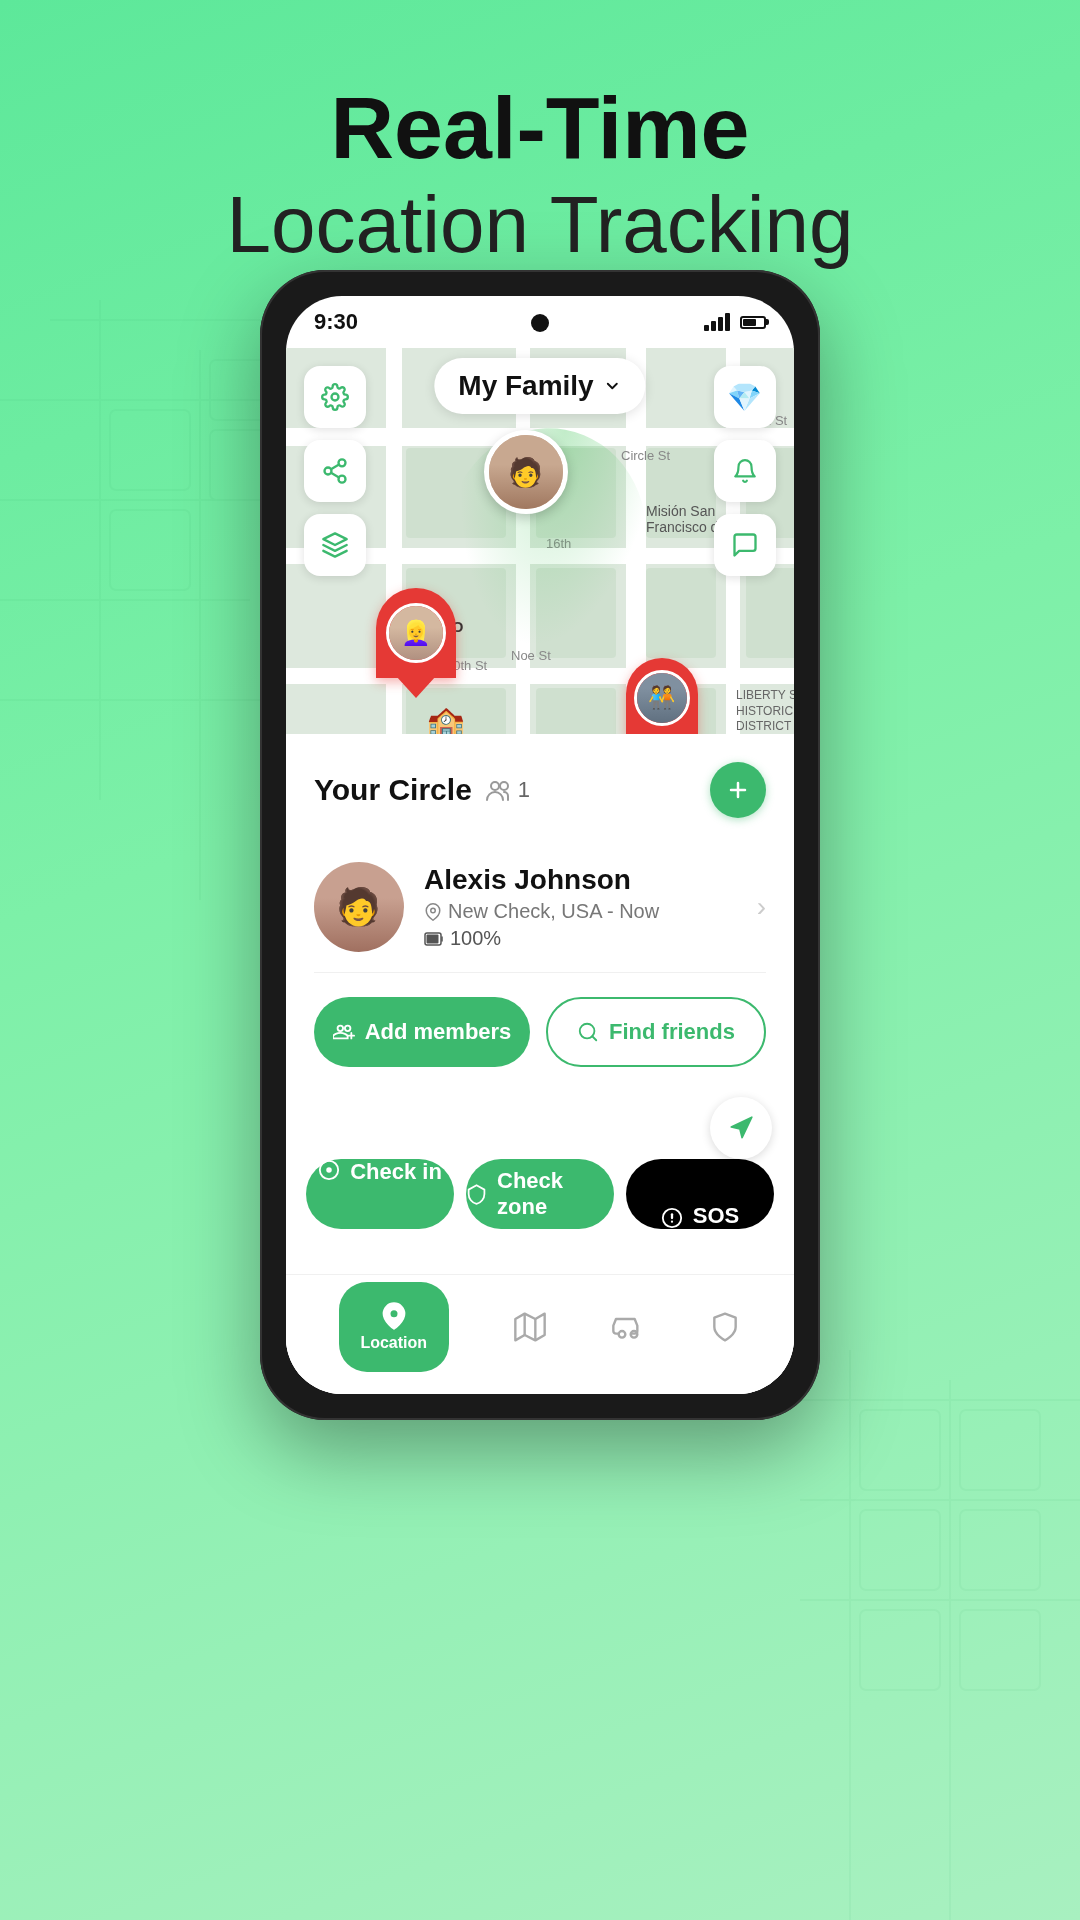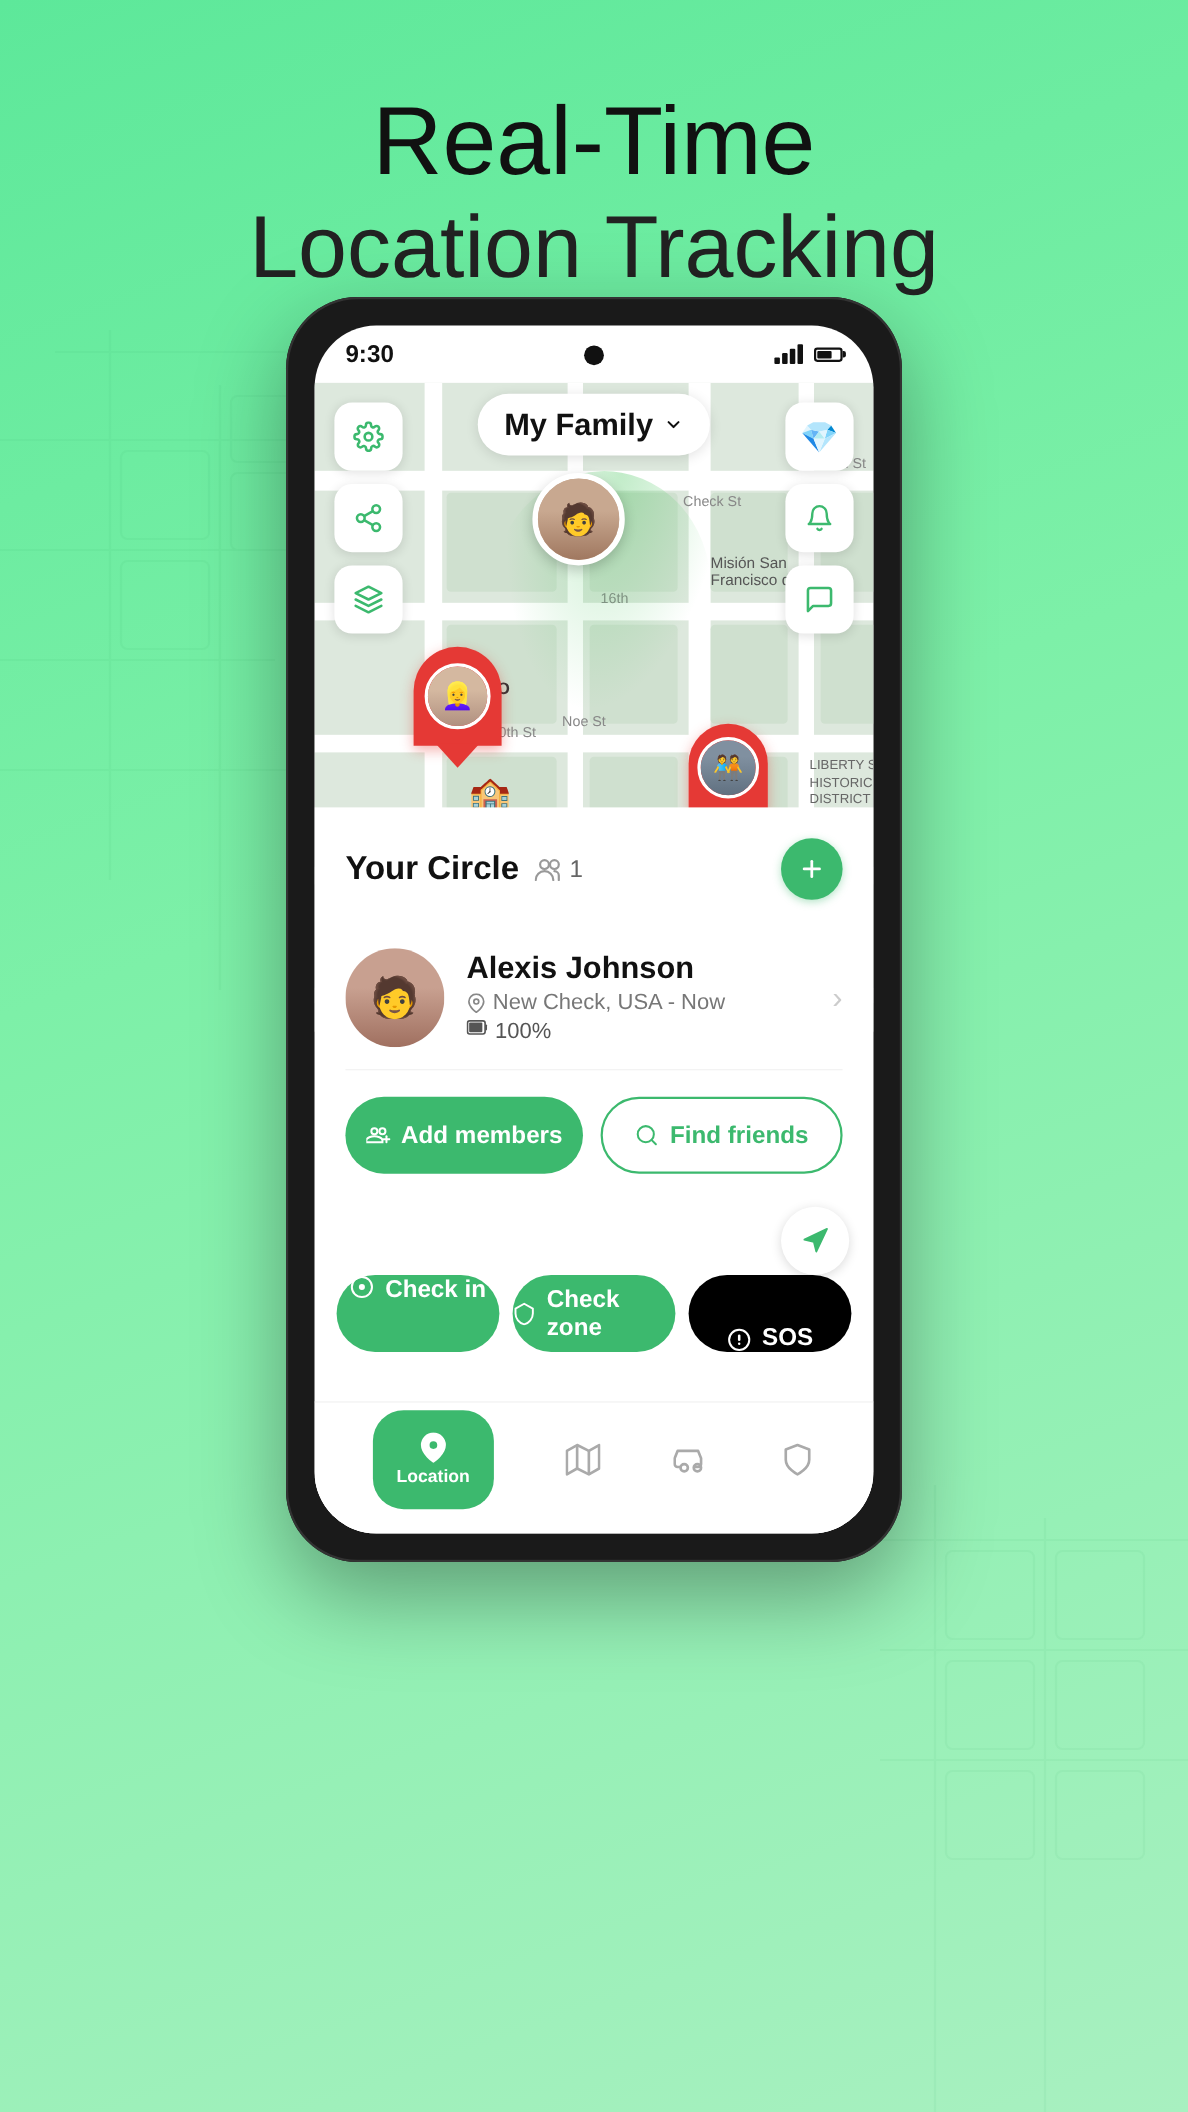--- a/index.html
+++ b/index.html
@@ -19,21 +19,21 @@
       opacity: 0.15;
     }
 
     .headline-section {
       text-align: center;
       padding-top: 80px;
       padding-bottom: 40px;
     }
     .headline-realtime {
       font-size: 88px;
-      font-weight: 400;
+      font-weight: 700;
       color: #111;
       line-height: 1.1;
     }
     .headline-location {
       font-size: 80px;
       font-weight: 400;
       color: #222;
       line-height: 1.2;
     }
 
@@ -450,21 +450,21 @@
     }
     .member-location {
       font-size: 20px;
       color: #777;
       display: flex; align-items: center; gap: 6px;
       margin-top: 4px;
     }
     .member-battery {
       font-size: 20px;
       color: #555;
-      display: flex; align-items: flex-start; gap: 6px;
+      display: flex; align-items: center; gap: 6px;
       margin-top: 4px;
     }
     .chevron-right {
       font-size: 28px;
       color: #ccc;
     }
 
     
     .action-buttons {
       display: flex;
@@ -613,21 +613,21 @@
           <div class="map-block" style="top:100px;left:460px;width:75px;height:90px;"></div>
           <div class="map-block" style="top:220px;left:460px;width:75px;height:90px;"></div>
 
           <div class="st-label" style="top:65px;left:460px;">15th St</div>
           <div class="st-label" style="top:188px;left:260px;">16th</div>
           <div class="st-label" style="top:310px;left:160px;">20th St</div>
           <div class="st-label" style="top:430px;left:340px;">21st</div>
           <div class="st-label" style="top:470px;left:100px;">22nd St</div>
           <div class="st-label" style="top:540px;left:340px;">23rd St</div>
           <div class="st-label" style="top:300px;left:225px;">Noe St</div>
-          <div class="st-label" style="top:100px;left:335px;">Check St</div>
+          <div class="st-label" style="top:100px;left:335px;">Circle St</div>
 
           <div class="st-label" style="top:155px;left:360px;font-size:14px;color:#555;">Misión San<br>Francisco de Asís</div>
           <div class="st-label" style="top:270px;left:125px;font-size:15px;font-weight:700;color:#333;">ASTRO</div>
           <div class="st-label" style="top:340px;left:450px;font-size:12px;color:#666;line-height:1.3;">LIBERTY STRE<br>HISTORIC<br>DISTRICT</div>
 
           <div class="st-label" style="top:450px;left:355px;">Hill St</div>
 
           <div class="st-label" style="top:565px;left:390px;">Jersey St</div>
         </div>
 

